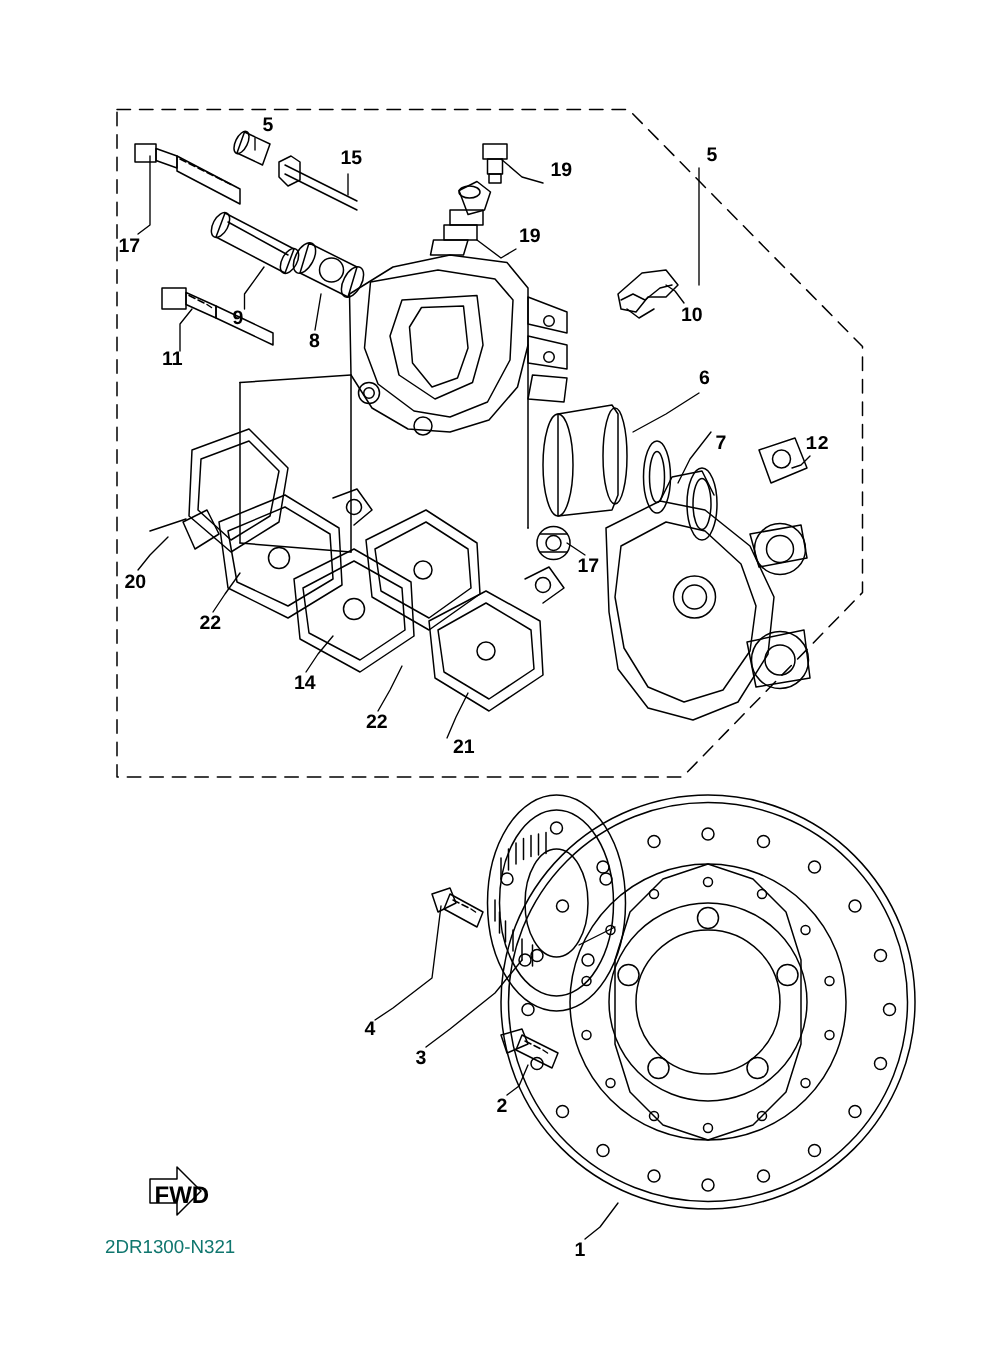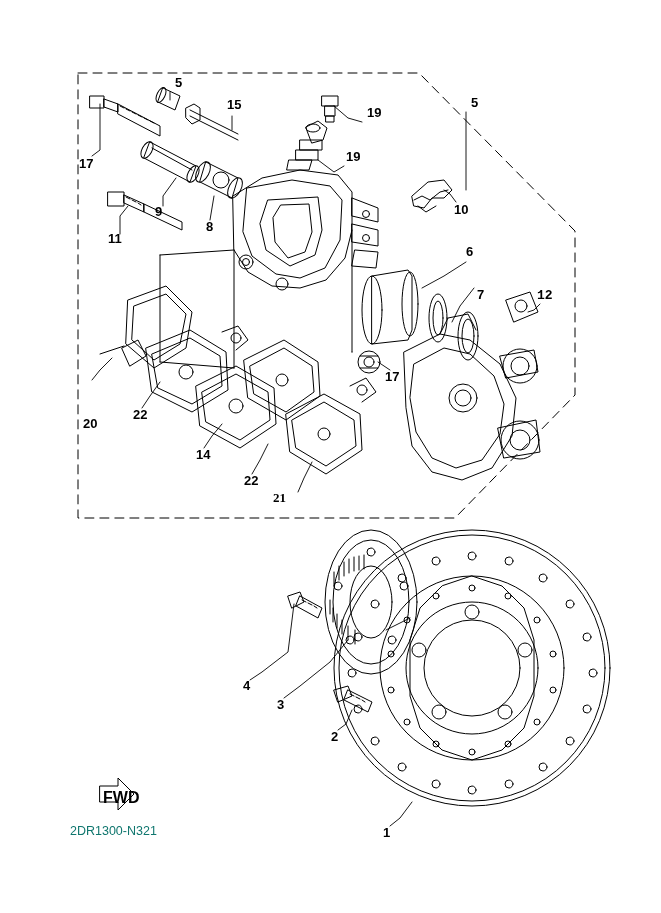--- a/index.html
+++ b/index.html
@@ -329,22 +329,22 @@
   <span class="callout" style="left:454px;  top:203px;">10</span>
   <span class="callout" style="left:108px;  top:232px;">11</span>
   <span class="callout" style="left:537px;  top:289px;font-family:Liberation Mono, monospace;">12</span>
   <span class="callout" style="left:385px;  top:370px;">17</span>
   <span class="callout" style="left:196px;  top:448px;">14</span>
   <span class="callout" style="left:227px;  top:98px;text-align:right;">15</span>
   <span class="callout" style="left:175px;  top:76px;">5</span>
   <span class="callout" style="left:79px;   top:149px;margin-top:8px;">17</span>
   <span class="callout" style="left:346px;  top:150px;">19</span>
   <span class="callout" style="left:367px;  top:106px;">19</span>
-  <span class="callout" style="left:83px;   top:381px;margin-top:36px;">20</span>
-  <span class="callout" style="left:273px;  top:491px;font-family:Liberation Serif, serif;">21</span>
+  <span class="callout" style="left:83px;   top:381px;">20</span>
+  <span class="callout" style="left:302px;  top:491px;">21</span>
   <span class="callout" style="left:133px; top:408px;">22</span>
   <span class="callout" style="left:244px; top:474px;">22</span>
 
   <span class="fwd-label" style="left:103px; top:789px;">FWD</span>
 
   <span class="part-code" style="left:70px; top:824px;">2DR1300-N321</span>
 
 </div>
 
 </body></html>

